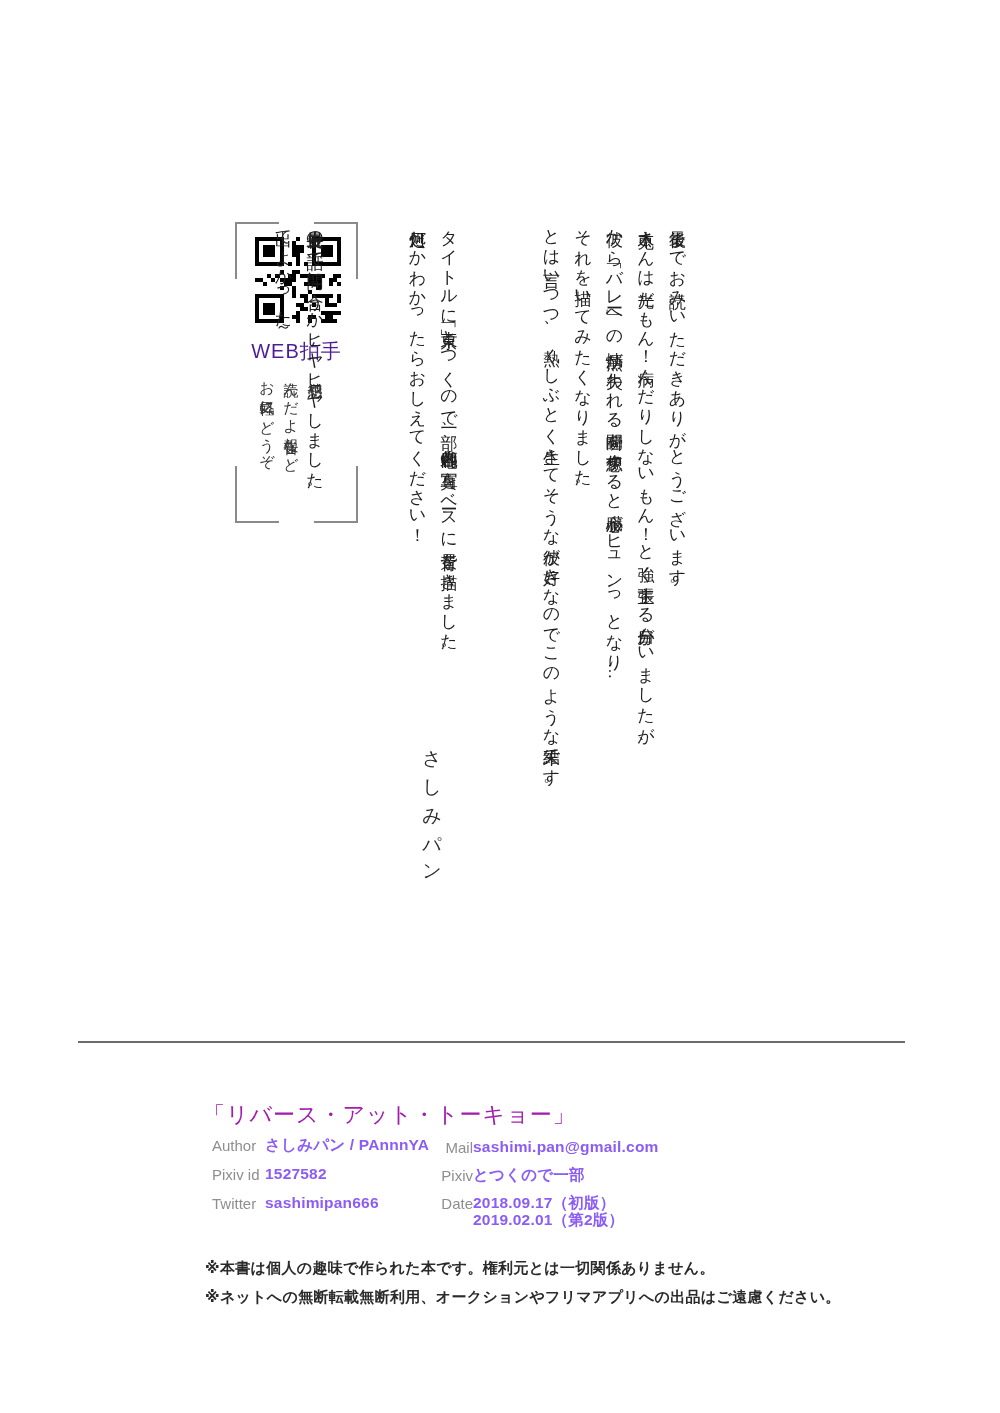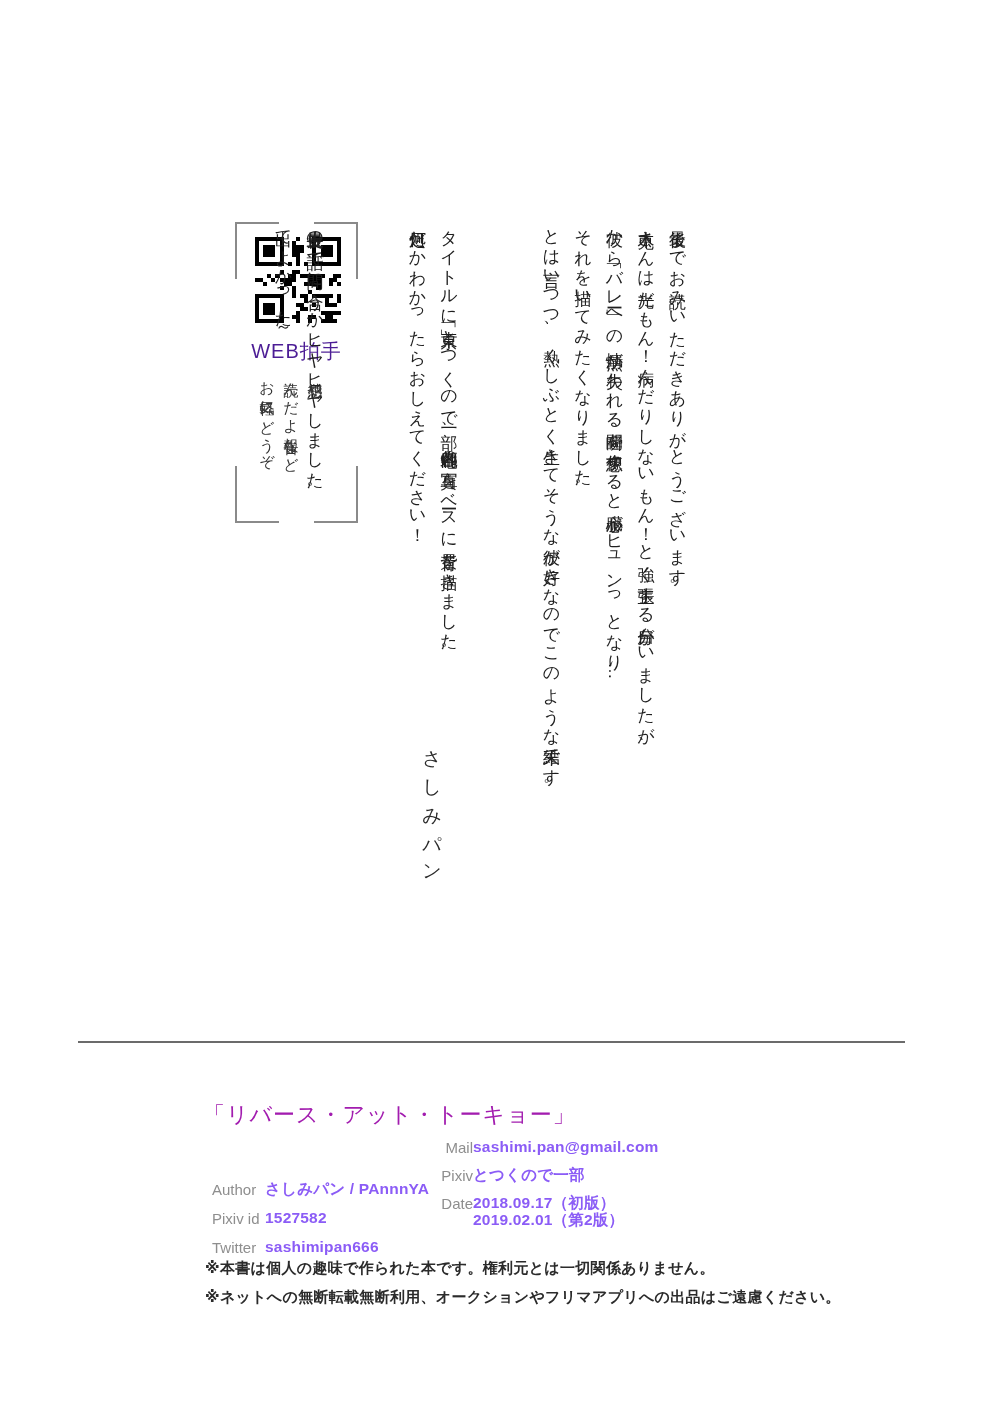--- a/index.html
+++ b/index.html
@@ -41,21 +41,21 @@
   }
 
   
   .rule{position:absolute;left:78px;top:1041px;width:827px;height:2px;background:#6b6b6b;}
 
   
   .colo-title{
     position:absolute;left:203px;top:1100px;
     font-size:22px;font-weight:500;letter-spacing:1px;color:#a21caf;
   }
-  .fields-left{position:absolute;left:212px;top:1137px;margin-top:44px;}
+  .fields-left{position:absolute;left:212px;top:1137px;}
   .fields-right{position:absolute;left:432px;top:1139px;}
   .field{display:flex;align-items:flex-start;margin-bottom:12px;}
   .fields-right .field{margin-bottom:11px;}
   .field .label{color:#8e8e8e;font-size:15px;line-height:17px;flex:0 0 auto;}
   .fields-left .label{width:53px;}
   .fields-right .label{width:41px;text-align:right;}
   .field .value{
     font-size:15.5px;font-weight:bold;color:#8b5cf6;
     line-height:16.5px;white-space:pre;letter-spacing:0.2px;
   }

